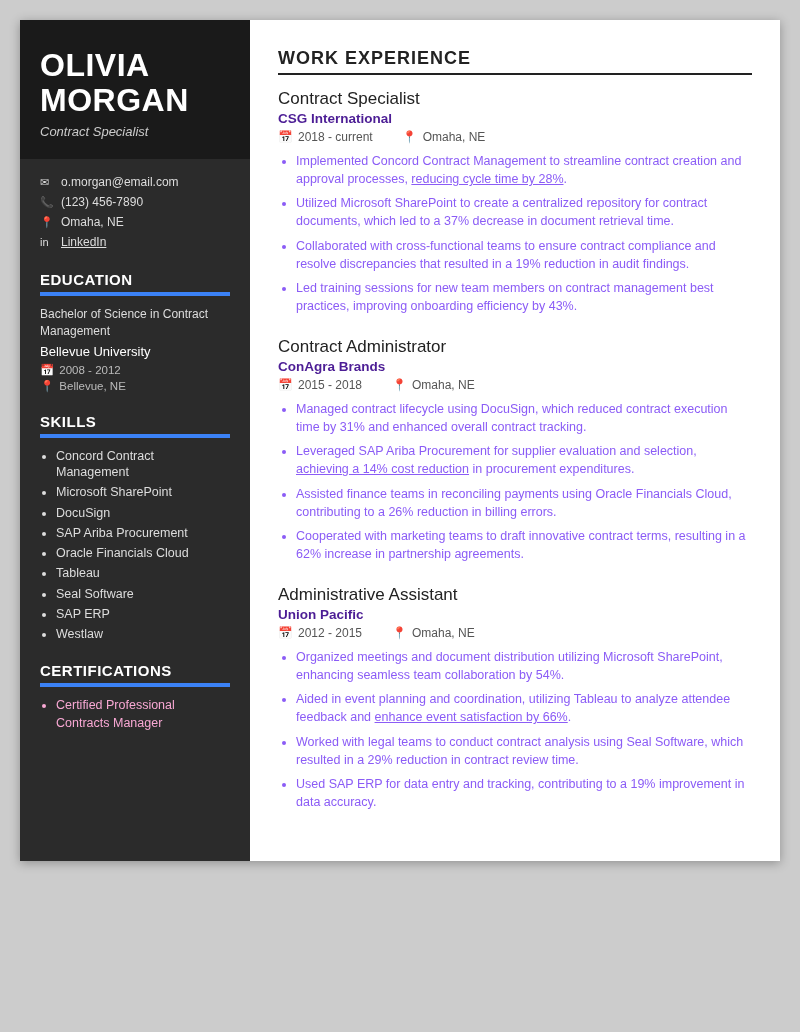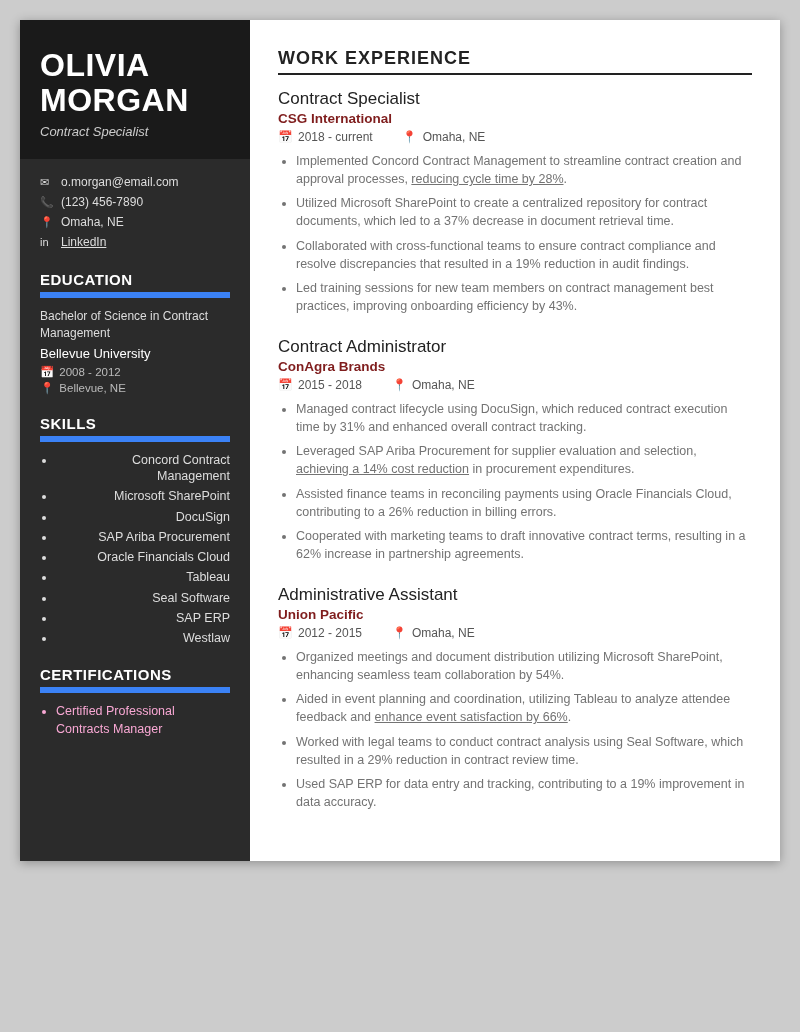--- a/index.html
+++ b/index.html
@@ -71,21 +71,21 @@
       text-align: right;
     }
     .sidebar-section {
       margin-bottom: 20px;
     }
     .sidebar-section-title {
       font-size: 15px;
       font-weight: 900;
       text-transform: uppercase;
       color: #fff;
-      border-bottom: 6px solid #3b82f6;
+      border-bottom: 4px solid #3b82f6;
       padding-bottom: 4px;
       margin-bottom: 10px;
       letter-spacing: 0.5px;
     }
     .edu-degree {
       font-size: 12px;
       color: #ddd;
       line-height: 1.4;
       margin-bottom: 4px;
     }
@@ -99,21 +99,20 @@
       display: flex;
       align-items: center;
       gap: 5px;
       font-size: 11.5px;
       color: #bbb;
       margin-bottom: 2px;
     }
     .skills-list {
       list-style: disc;
       padding-left: 16px;
-      text-align: right;
     }
     .skills-list li {
       font-size: 12.5px;
       color: #ddd;
       margin-bottom: 4px;
       line-height: 1.3;
     }
     .cert-list {
       list-style: disc;
       padding-left: 16px;
@@ -145,21 +144,21 @@
     }
     .job-title {
       font-size: 17px;
       font-weight: 400;
       color: #222;
       margin-bottom: 2px;
     }
     .job-company {
       font-size: 13.5px;
       font-weight: 700;
-      color: #7f1d1d;
+      color: #4c1d95;
       margin-bottom: 4px;
     }
     .job-meta {
       display: flex;
       align-items: center;
       gap: 30px;
       font-size: 12px;
       color: #555;
       margin-bottom: 8px;
     }
@@ -167,21 +166,21 @@
       display: flex;
       align-items: center;
       gap: 5px;
     }
     .job-bullets {
       list-style: disc;
       padding-left: 18px;
     }
     .job-bullets li {
       font-size: 12.5px;
-      color: #737373;
+      color: #8b5cf6;
       margin-bottom: 6px;
       line-height: 1.45;
     }
     .job-bullets li u {
       text-decoration: underline;
     }
     .meta-icon {
       font-size: 12px;
       color: #555;
     }

